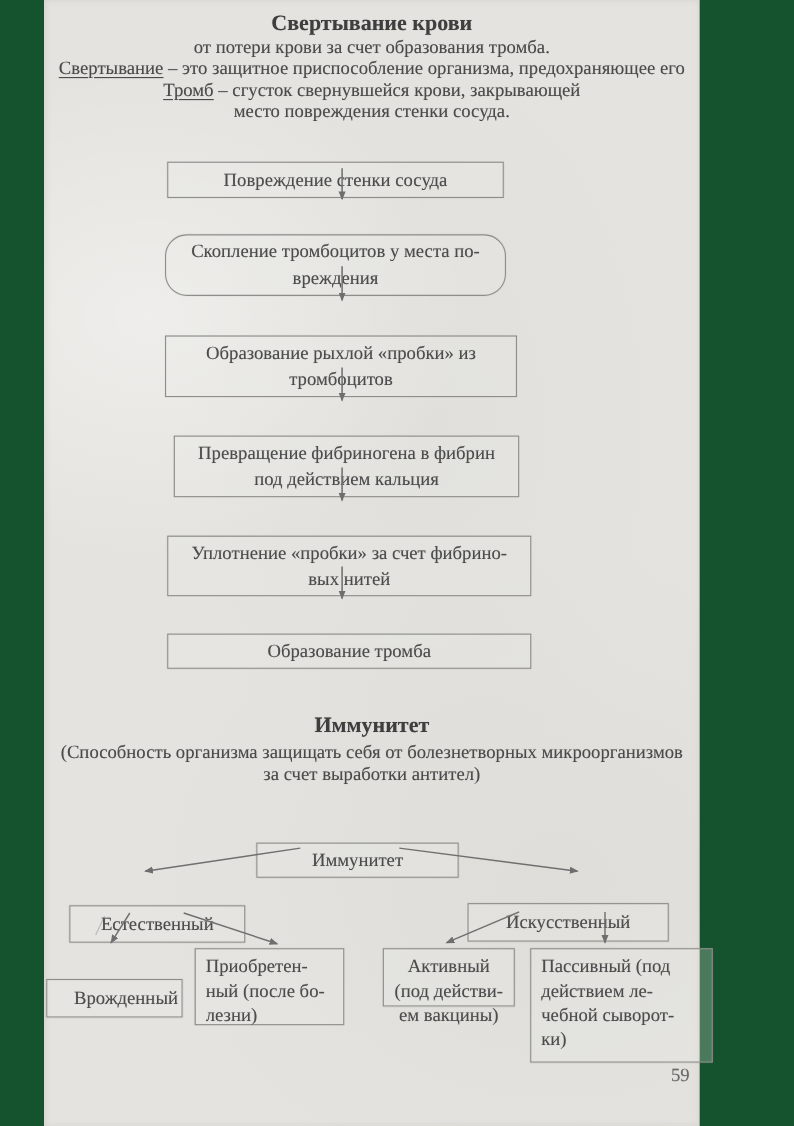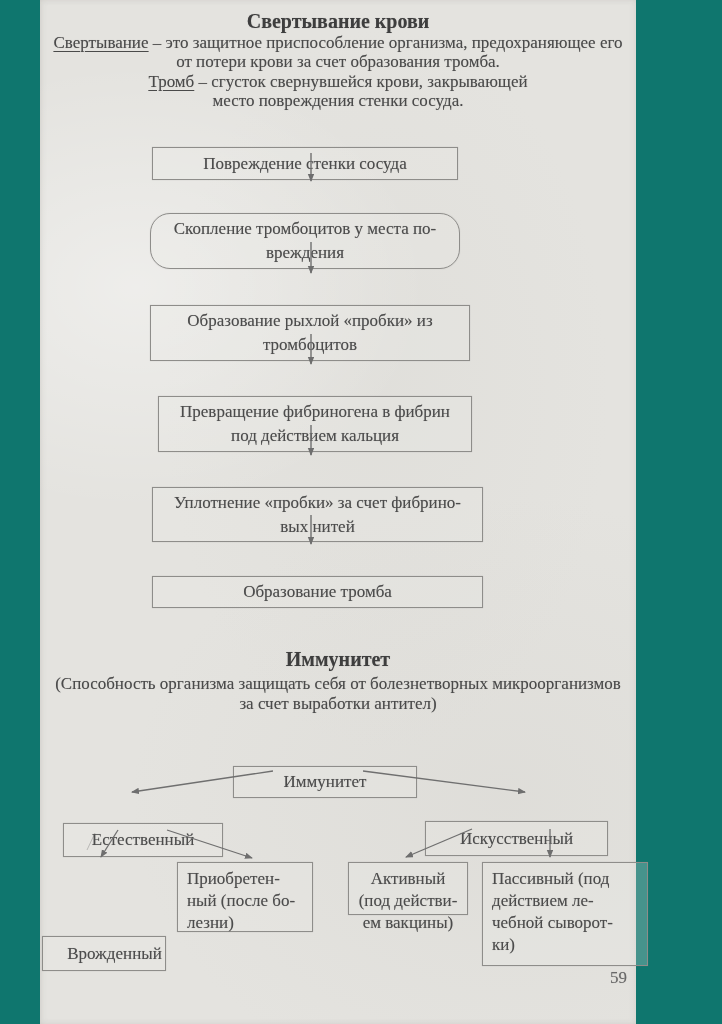--- a/index.html
+++ b/index.html
@@ -3,21 +3,21 @@
 <meta charset="utf-8">
 <style>
   html,body{margin:0;padding:0;}
   body{
     width:722px;height:1024px;
     font-family:"Liberation Serif","DejaVu Serif",serif;
     background:#fdfdfd;
   }
   .canvas{
     position:relative;width:722px;height:1024px;overflow:hidden;
-    background:#0f766e;
+    background:#14532d;
   }
   
   .sheet{
     position:absolute;left:40px;top:0;width:596px;height:1024px;
     background:
       radial-gradient(ellipse 420px 320px at 16% 28%, rgba(255,255,255,0.38), transparent 70%),
       radial-gradient(ellipse 520px 420px at 78% 78%, rgba(203,201,195,0.22), transparent 72%),
       radial-gradient(ellipse 320px 520px at 58% 38%, rgba(208,206,200,0.18), transparent 70%),
       #e4e3df;
     box-shadow: inset 2px 0 8px -4px rgba(170,168,162,0.6), inset -2px 0 8px -4px rgba(190,188,182,0.5);
@@ -67,22 +67,22 @@
 </style>
 </head>
 <body>
 
 <div class="canvas">
   <div class="sheet">
 
     <div class="heading" style="top:10px;">Свертывание крови</div>
 
     <p class="def" style="top:33px;">
+      <span class="defline">от потери крови за счет образования тромба.</span>
       <span class="defline"><span class="uterm">Свертывание</span><span> – это защитное приспособление организма, предохраняющее его</span></span>
-      <span class="defline">от потери крови за счет образования тромба.</span>
     </p>
 
     <p class="def" style="top:72px;">
       <span class="defline"><span class="uterm">Тромб</span><span> – сгусток свернувшейся крови, закрывающей</span></span>
       <span class="defline">место повреждения стенки сосуда.</span>
     </p>
 
     <div class="box center-box" style="left:112px;top:119px;width:306px;height:33px;">Повреждение стенки сосуда</div>
     <div class="box center-box" style="left:110px;top:185px;width:310px;height:56px;border-radius:20px;">Скопление тромбоцитов у места по-
 вреждения</div>
@@ -95,21 +95,21 @@
     <div class="box center-box" style="left:112px;top:548px;width:331px;height:32px;">Образование тромба</div>
 
     <div class="heading" style="top:648px;">Иммунитет</div>
     <p class="subtitle" style="top:674px;">(Способность организма защищать себя от болезнетворных микроорганизмов
 за счет выработки антител)</p>
 
     <div class="box center-box" style="left:193px;top:738px;width:184px;height:32px;">Иммунитет</div>
     <div class="box center-box" style="left:23px;top:795px;width:160px;height:34px;">Естественный</div>
     <div class="box center-box" style="left:385px;top:793px;width:183px;height:35px;">Искусственный</div>
 
-    <div class="box center-box" style="left:2px;top:908px;width:124px;height:35px;padding-left:21px;">Врожденный</div>
+    <div class="box center-box" style="left:2px;top:862px;width:124px;height:35px;padding-left:21px;">Врожденный</div>
     <div class="box top-left-box" style="left:137px;top:862px;width:136px;height:70px;">Приобретен-
 ный (после бо-
 лезни)</div>
     <div class="box top-center-box" style="left:308px;top:862px;width:120px;height:53px;">Активный
 (под действи-
 ем вакцины)</div>
     <div class="box top-left-box" style="left:442px;top:862px;width:166px;height:104px;">Пассивный (под
 действием ле-
 чебной сыворот-
 ки)</div>

